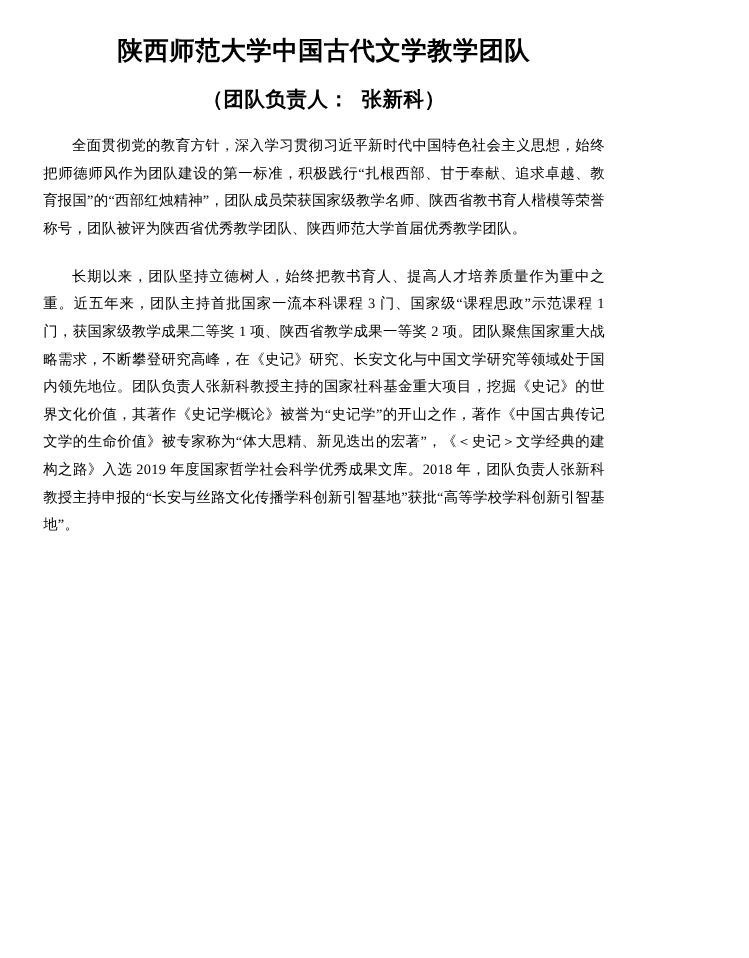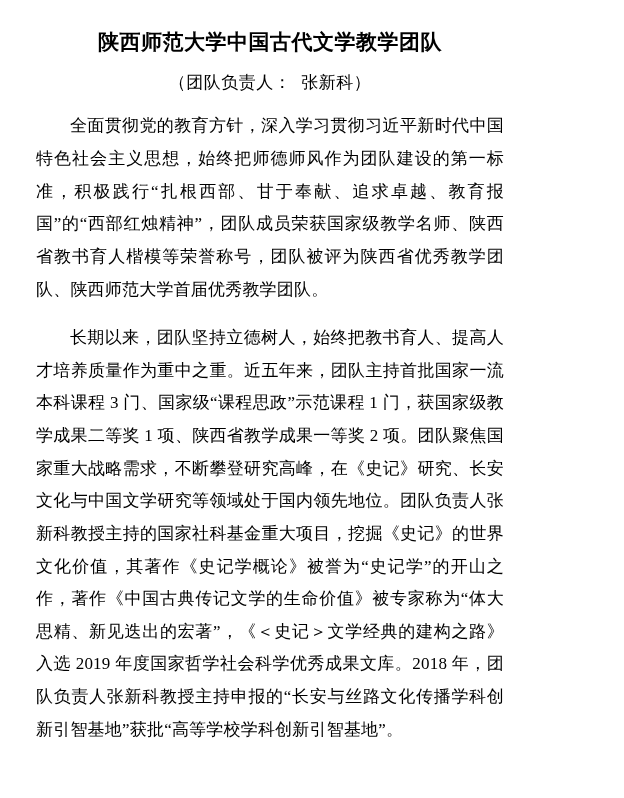--- a/index.html
+++ b/index.html
@@ -26,33 +26,33 @@
     font-size: 21px;
     font-weight: bold;
     letter-spacing: 0.5px;
     line-height: 1.4;
     margin: 6px 0 0 0;
     font-family: "Liberation Serif", "DejaVu Serif", serif;
   }
   .doc-subtitle {
     text-align: center;
     font-size: 17px;
-    font-weight: normal;
+    font-weight: bold;
     margin: 14px 0 0 0;
     letter-spacing: 0.5px;
   }
   .subtitle-gap {
     display: inline-block;
     width: 10px;
   }
   .body-block {
     margin-top: 16px;
   }
   p.para {
-    font-size: 17px;
+    font-size: 12px;
     line-height: 1.92;
     margin: 0 0 0 0;
     text-align: justify;
     text-justify: inter-ideograph;
     text-indent: 2em;
     letter-spacing: 0.2px;
   }
   p.para + p.para {
     margin-top: 16px;
   }

